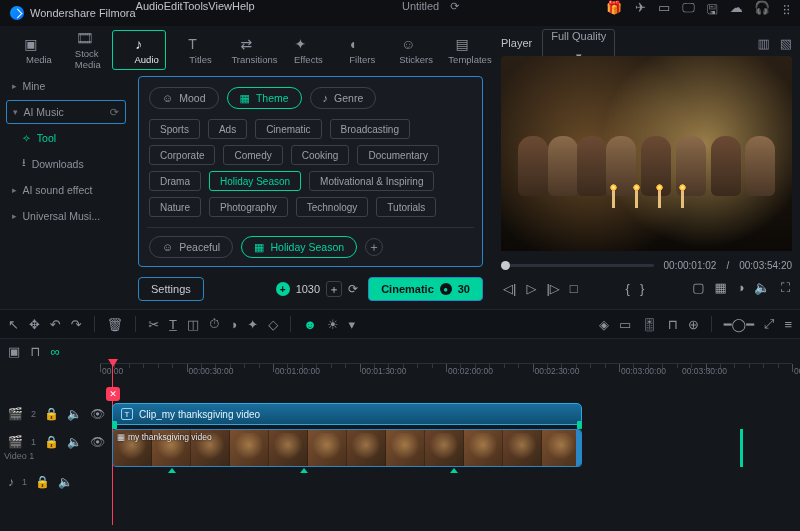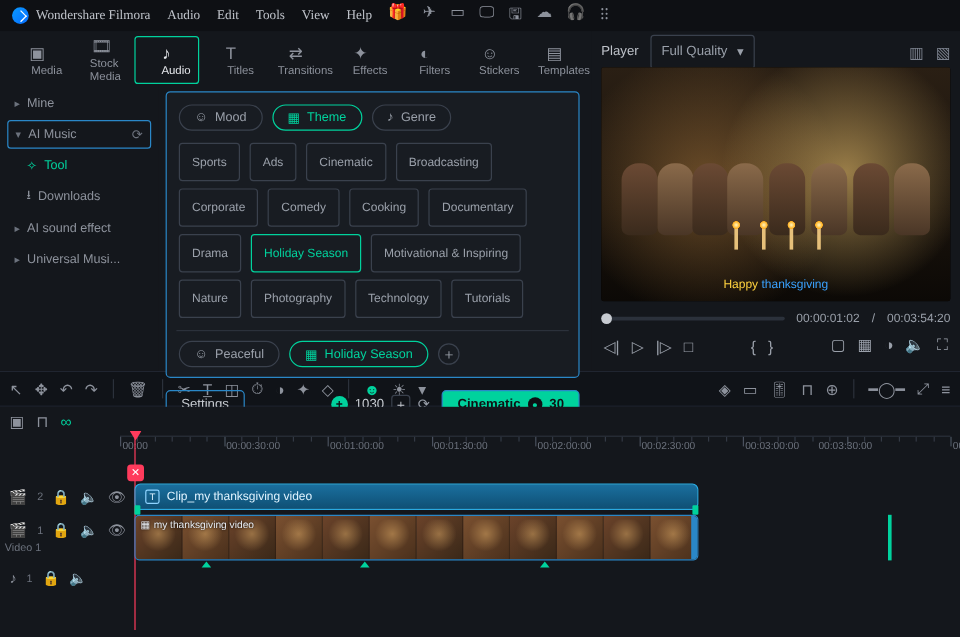--- a/index.html
+++ b/index.html
@@ -1,17 +1,17 @@
 <!DOCTYPE html>
 <html><head>
 <meta charset="utf-8">
 <style>
 * { margin: 0; padding: 0; box-sizing: border-box; }
 body { font-family: -apple-system, Segoe UI, sans-serif; background: #14171c; color: #c7cbd1; font-size: 11px; width: 800px; height: 531px; overflow: hidden; user-select: none; }
-.titlebar { height: 26px; background: #0e1014; display: flex; align-items: center; padding: 0 10px; gap: 14px; font-size: 11px; color: #bfc3ca; font-family: Liberation Serif, serif; }
+.titlebar { height: 26px; background: #0e1014; display: flex; padding: 0 10px; font-size: 11px; color: #bfc3ca; }
 .titlebar .logo { display:flex; align-items:center; gap:6px; font-weight: 500;}
 .titlebar .logo-ico { width:14px; height:14px; border-radius:50%; background:linear-gradient(135deg,#0a9aff,#066cff); position:relative; }
 .titlebar .logo-ico::after{content:"";position:absolute;left:4px;top:4px;width:6px;height:6px;border:1.5px solid #fff;border-left:none;border-bottom:none;transform:rotate(45deg);}
 .titlebar .center { flex:1; text-align:center; color:#8d929c;}
 .titlebar .right { display:flex; gap:12px; color:#8d929c;}
 .titlebar .right span { cursor:pointer; font-size:13px;}
 .titlebar .right .gift{color:#00d29d;}
 
 .main { display:flex; height: 283px; }
 .left-col { width: 493px; display:flex; flex-direction:column; }
@@ -29,39 +29,39 @@
 .side-item.boxed { border:1.5px solid #2a87c7;}
 .side-item.accent { color:#00d29d;}
 
 .content { flex:1; padding: 6px 10px 6px 6px; position:relative;}
 .panel { border:1.5px solid #2a87c7; border-radius:4px; padding: 10px 10px 8px 10px; background:#181c22;}
 .filter-row { display:flex; gap:8px; margin-bottom:10px;}
 .pill { height:22px; padding:0 12px; display:flex; align-items:center; gap:6px; border:1px solid #3a414d; border-radius:11px; color:#9aa0aa; font-size:10.5px; cursor:pointer;}
 .pill.active { border-color:#00d29d; color:#00d29d;}
 .pill .pi { font-size:11px;}
 .tag-grid { display:flex; flex-wrap:wrap; gap:6px 8px; }
-.tag { height:32px; padding:0 10px; display:flex; align-items:center; border:1px solid #3a414d; border-radius:3px; color:#9aa0aa; font-size:10px; cursor:pointer;}
+.tag { height:20px; padding:0 10px; display:flex; align-items:center; border:1px solid #3a414d; border-radius:3px; color:#9aa0aa; font-size:10px; cursor:pointer;}
 .tag.active { border-color:#00d29d; color:#00d29d;}
 .divider { height:1px; background:#2b313b; margin:10px -2px 8px -2px;}
 .sel-row { display:flex; align-items:center; gap:8px;}
 .sel-row .add-circ { width:18px; height:18px; border-radius:50%; border:1px solid #3a414d; display:flex; align-items:center; justify-content:center; color:#9aa0aa; font-size:12px; cursor:pointer;}
 
 .bottom-actions { display:flex; align-items:center; gap:10px; margin-top:10px;}
 .btn { height:24px; padding: 0 12px; border-radius:4px; display:flex; align-items:center; justify-content:center; font-size:11px; cursor:pointer;}
 .btn.settings { border:1.5px solid #2a87c7; color:#c7cbd1;}
 .btn.generate { background:#00d29d; border:1.5px solid #2a87c7; color:#0e1014; font-weight:600; gap:6px;}
 .credits { margin-left:auto; display:flex; align-items:center; gap:6px; color:#c7cbd1; font-size:11px;}
 .credits .coin{width:14px;height:14px;border-radius:50%;background:#00d29d;display:flex;align-items:center;justify-content:center;color:#0e1014;font-size:10px;font-weight:700;}
 .credits .plus-box{width:16px;height:16px;border:1px solid #3a414d;border-radius:3px;display:flex;align-items:center;justify-content:center;}
 .credits .ref{font-size:12px;color:#9aa0aa;cursor:pointer;}
 .gen-coin{width:12px;height:12px;border-radius:50%;background:#0e1014;color:#00d29d;display:flex;align-items:center;justify-content:center;font-size:8px;}
 
 .player-col { flex:1; background:#14171c; padding:4px 8px 8px 8px; display:flex; flex-direction:column;}
 .player-hdr { height:26px; display:flex; align-items:center; gap:10px; font-size:11px; color:#bfc3ca;}
-.player-hdr .dd { border:1px solid #3a414d; border-radius:3px; height:29px; padding:0 8px; display:flex; align-items:center; gap:8px; color:#9aa0aa; cursor:pointer;}
+.player-hdr .dd { border:1px solid #3a414d; border-radius:3px; height:29px; padding:0 8px; display:flex; align-items:center; gap:8px; color:#9aa0aa; cursor:pointer;flex-direction:column;}
 .player-hdr .spacer{flex:1;}
 .player-hdr .ico-btn{color:#7c828e; font-size:13px; cursor:pointer;}
 .preview { flex:1; background:#000; border-radius:2px; position:relative; overflow:hidden;}
 .preview .scene { position:absolute; inset:0; background:
   radial-gradient(circle at 70% 45%, rgba(255,210,120,.55), rgba(0,0,0,0) 45%),
   radial-gradient(circle at 30% 50%, rgba(255,180,90,.35), rgba(0,0,0,0) 50%),
   linear-gradient(180deg,#2a1f14 0%, #1a130c 60%, #0c0906 100%);
 }
 .preview .people{position:absolute;inset:0;}
 .preview .person{position:absolute;bottom:28%;width:30px;height:60px;border-radius:14px 14px 6px 6px;background:linear-gradient(180deg,#6b4a34,#3a2a1c);} 
@@ -123,20 +123,24 @@
 <div class="titlebar">
   <div class="logo">
     <span class="logo-ico"></span>
     <span>Wondershare Filmora</span>
   </div>
   <span>Audio</span>
   <span>Edit</span>
   <span>Tools</span>
   <span>View</span>
   <span>Help</span>
+  <div class="center">
+    <span>Untitled</span>
+    <span style="margin-left:8px;">⟳</span>
+  </div>
   <div class="right">
     <span class="gift">🎁</span>
     <span>✈</span>
     <span>▭</span>
     <span>🖵</span>
     <span>🖫</span>
     <span>☁</span>
     <span>🎧</span>
     <span>⁝⁝</span>
   </div>
@@ -300,21 +304,20 @@
           <div class="person h" style="left:36%"></div>
         <div class="person" style="left:48%"></div>
           <div class="person h" style="left:60%"></div>
         <div class="person" style="left:72%"></div>
           <div class="person h" style="left:84%"></div>
         <div class="candle" style="left:38%"></div>
           <div class="candle" style="left:46%"></div>
         <div class="candle" style="left:54%"></div>
           <div class="candle" style="left:62%"></div>
       </div>
-      <div class="cap"><span class="y">Happy</span><span class="b"> thanksgiving</span></div>
     </div>
     <div class="progress">
       <div class="bar">
           <div class="dot"></div>
         </div>
       <span>00:00:01:02</span>
       <span>/</span>
       <span>00:03:54:20</span>
     </div>
     <div class="transport">

